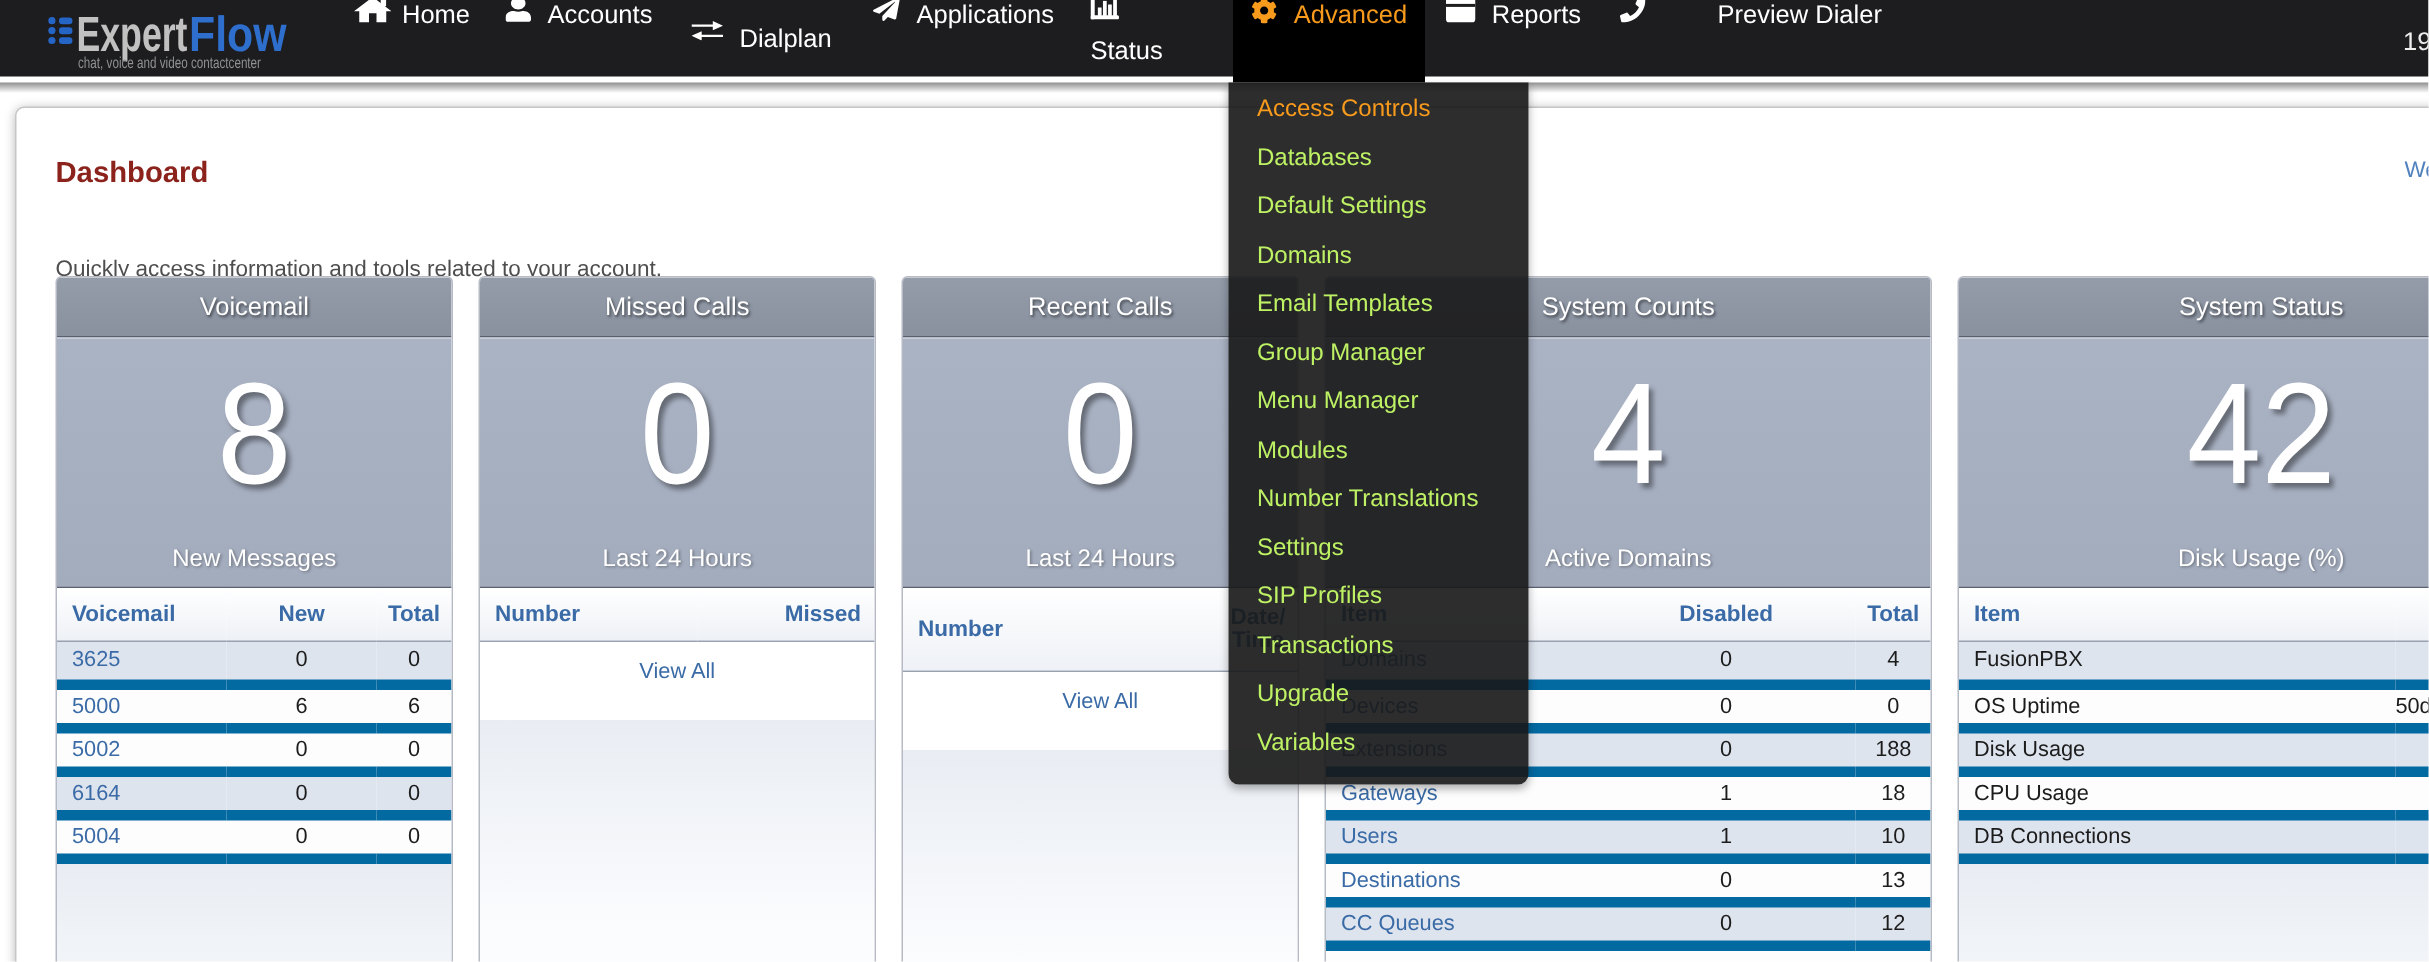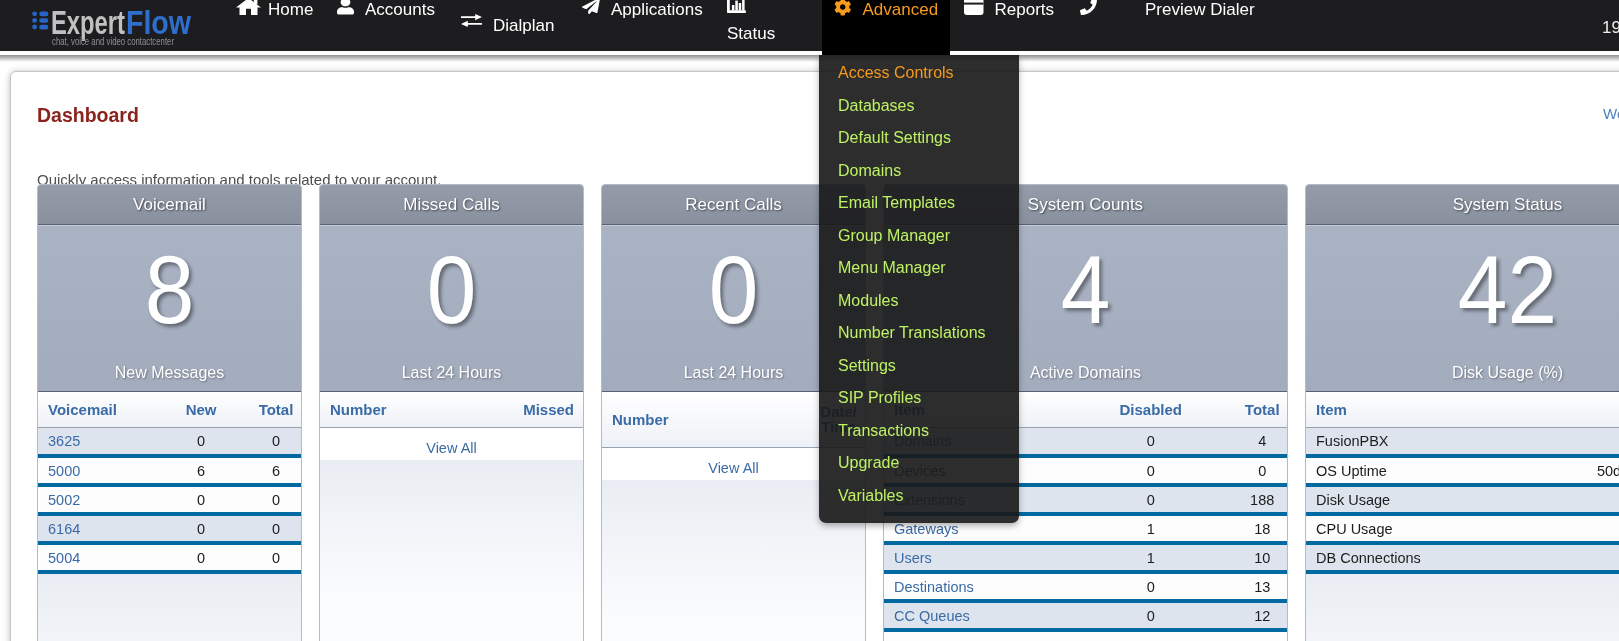--- a/index.html
+++ b/index.html
@@ -41,25 +41,25 @@
 .cbig { height:167px; flex:0 0 167px; background:linear-gradient(#aab3c4,#a3acbd); border-bottom:1px solid #596070;
   position:relative; border-top:1px solid #c6ccd8; }
 .num { position:absolute; left:0; right:0; top:16px; text-align:center; color:#fff; font-size:96px;
   line-height:1; text-shadow:3px 3px 4px rgba(0,0,0,0.4); transform:scaleX(0.93); }
 .sublabel { position:absolute; left:0; right:0; bottom:9px; text-align:center; color:#fff; font-size:16px;
   text-shadow:1px 1px 2px rgba(0,0,0,0.35); }
 table { width:100%; border-collapse:collapse; }
 th { height:35px; border-bottom:1px solid #99a2b1; background:linear-gradient(#ffffff,#eef1f6); color:#3a6ba6; font-size:15px;
   font-weight:bold; text-align:center; }
 th.l, td.l { text-align:left; padding-left:10px; }
-td { white-space:nowrap; height:29px; font-size:14.5px; color:#1c1c1c; text-align:center; border-bottom:4px solid #0369a1; }
+td { white-space:nowrap; height:29px; font-size:14.5px; color:#1c1c1c; text-align:center; border-bottom:7px solid #0369a1; }
 tr.odd td { background:#dee4ee; }
 td.link, a.tlink { color:#3a6ba6; }
 .cfoot { flex:1 1 auto; background:linear-gradient(#e9edf3,#fbfcfe 140px); }
-.viewall { height:32px; line-height:40px; text-align:center; font-size:14.5px; color:#3a6ba6; background:#fff; }
+.viewall { height:52px; line-height:40px; text-align:center; font-size:14.5px; color:#3a6ba6; background:#fff; }
 </style>
 </head>
 <body>
 
 <div id="panel"></div>
 <div id="navshadow"></div>
 <div id="title">Dashboard</div>
 <div id="subtitle">Quickly access information and tools related to your account.</div>
 <div id="welcome">Welcome</div>
 

